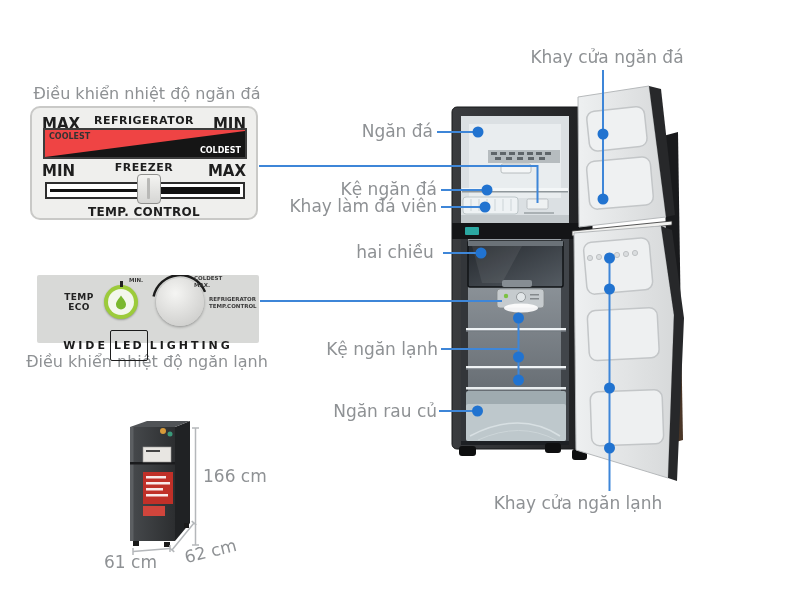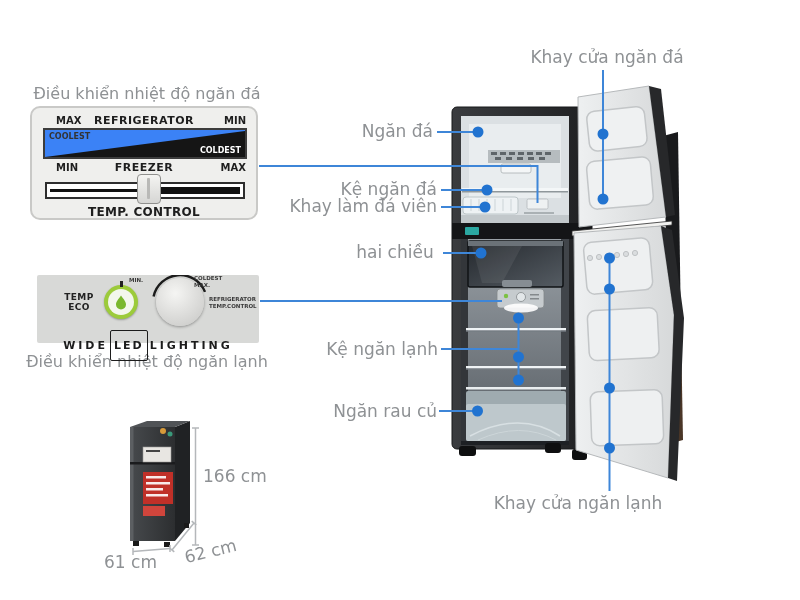--- a/index.html
+++ b/index.html
@@ -7,24 +7,24 @@
          font-family:"DejaVu Sans","Liberation Sans",sans-serif;}
   .art{position:absolute;left:0;top:0;width:800px;height:600px;}
   .lbl{position:absolute;font-size:17px;color:#8E9194;white-space:nowrap;line-height:20px;}
   .lbl.center{text-align:center;}
   .lbl.right{text-align:right;}
   .title{font-size:16px;color:#8E9194;text-align:center;white-space:nowrap;}
   
   .panel1{position:absolute;left:30px;top:106px;width:228px;height:114px;background:#efefed;
           border:2px solid #c9c9c7;border-radius:10px;box-sizing:border-box;color:#1e1e1e;}
   .panel1 .p{position:absolute;font-weight:bold;}
-  .p-sm{font-size:10px;margin-left:14px;}
+  .p-sm{font-size:15px;}
   .p-md{font-size:11px;letter-spacing:.5px;}
   .wedge{position:absolute;left:11px;top:20px;width:200px;height:27px;border:2px solid #3c3c3c;
-         background:#3b82f6;}
+         background:#ef4444;}
   .wedge-fill{position:absolute;left:0;top:0;right:0;bottom:0;background:#151515;
          clip-path:polygon(0 100%,100% 4%,100% 100%);}
   .wedge .coolest{position:absolute;left:4px;top:2px;font-size:8px;font-weight:bold;color:#333;}
   .wedge .coldest{position:absolute;right:4px;bottom:2px;font-size:8px;font-weight:bold;color:#fff;}
   .slider-track{position:absolute;left:13px;top:74px;width:196px;height:13px;border:2px solid #2e2e2e;
          background:#fff;}
   .slider-groove{position:absolute;left:3px;top:5px;width:95px;height:2.5px;background:#111;}
   .slider-fill{position:absolute;left:102px;right:3px;top:3px;height:7px;background:#111;}
   .slider-handle{position:absolute;left:105px;top:66px;width:22px;height:28px;
          background:linear-gradient(#f4f4f2,#d6d6d4);border:1px solid #8f8f8d;border-radius:4px;}

